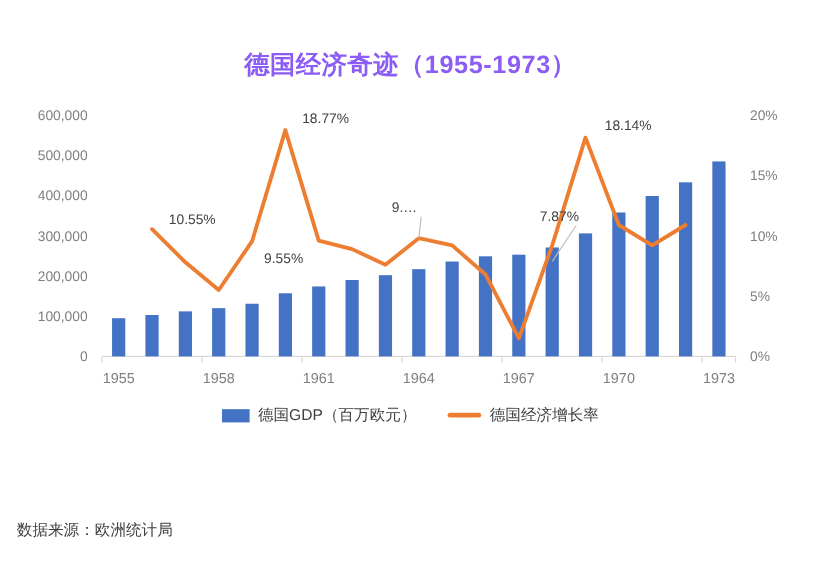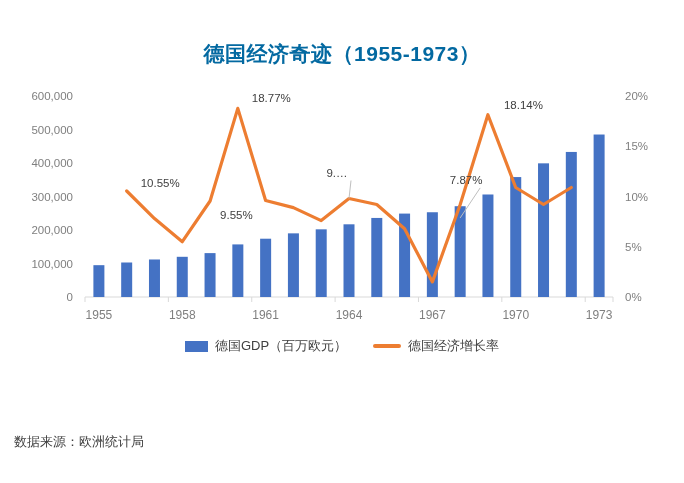--- a/index.html
+++ b/index.html
@@ -22,21 +22,21 @@
     height: 483px;
   }
   #chart-title {
     position: absolute;
     left: 0;
     top: 40px;
     width: 684px;
     text-align: center;
     font-size: 21px;
     font-weight: bold;
-    color: #0369a1;
+    color: #8b5cf6;
     letter-spacing: 0.5px;
   }
   #plot-svg {
     position: absolute;
     left: 0;
     top: 0;
   }
   .axis-label {
     font-size: 11.5px;
     fill: #7f7f7f;

